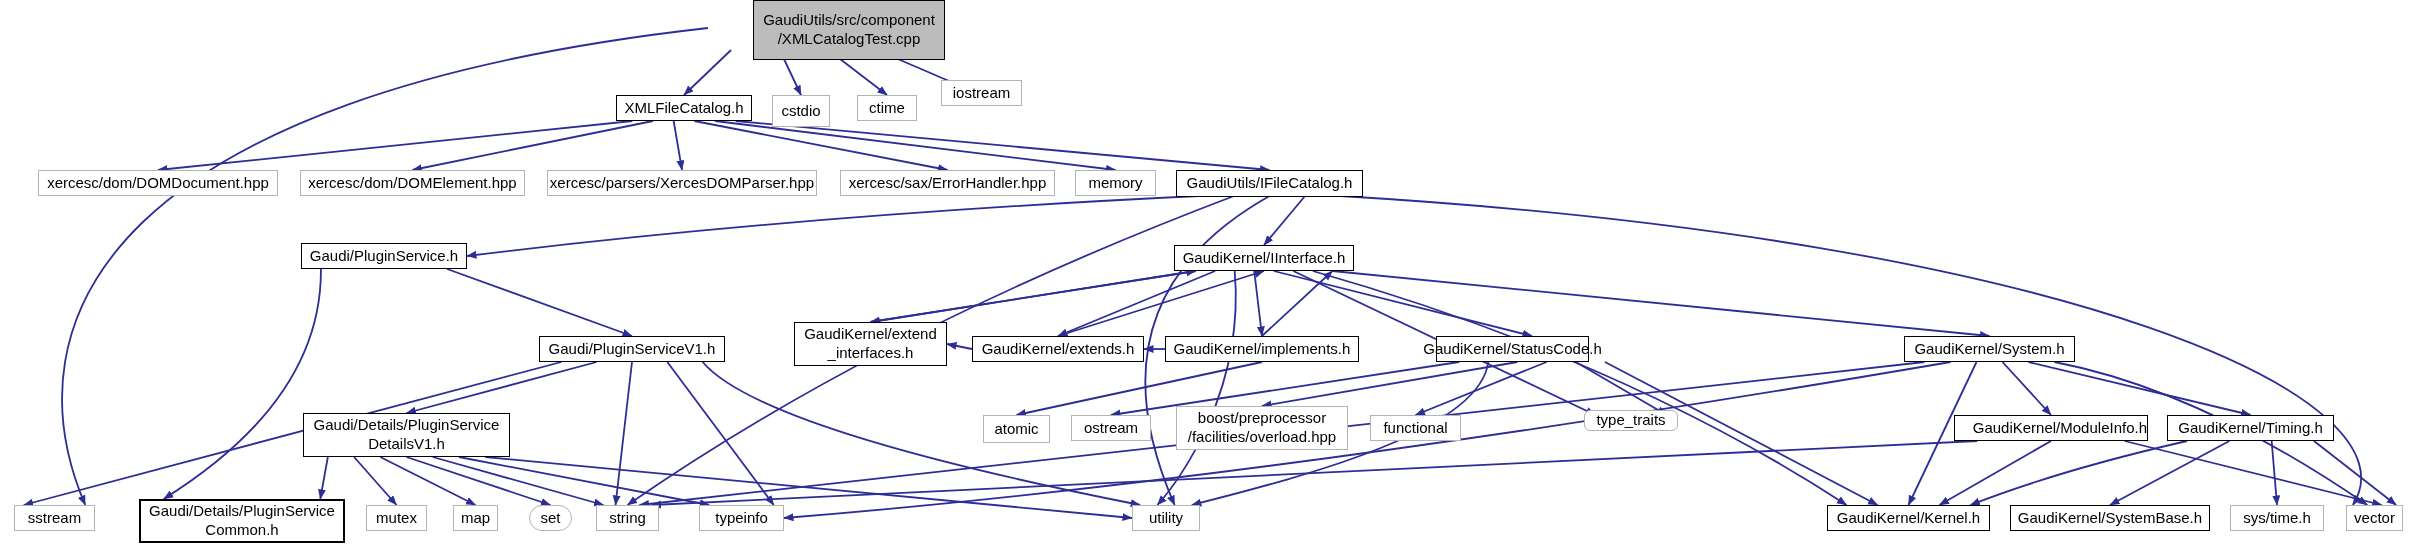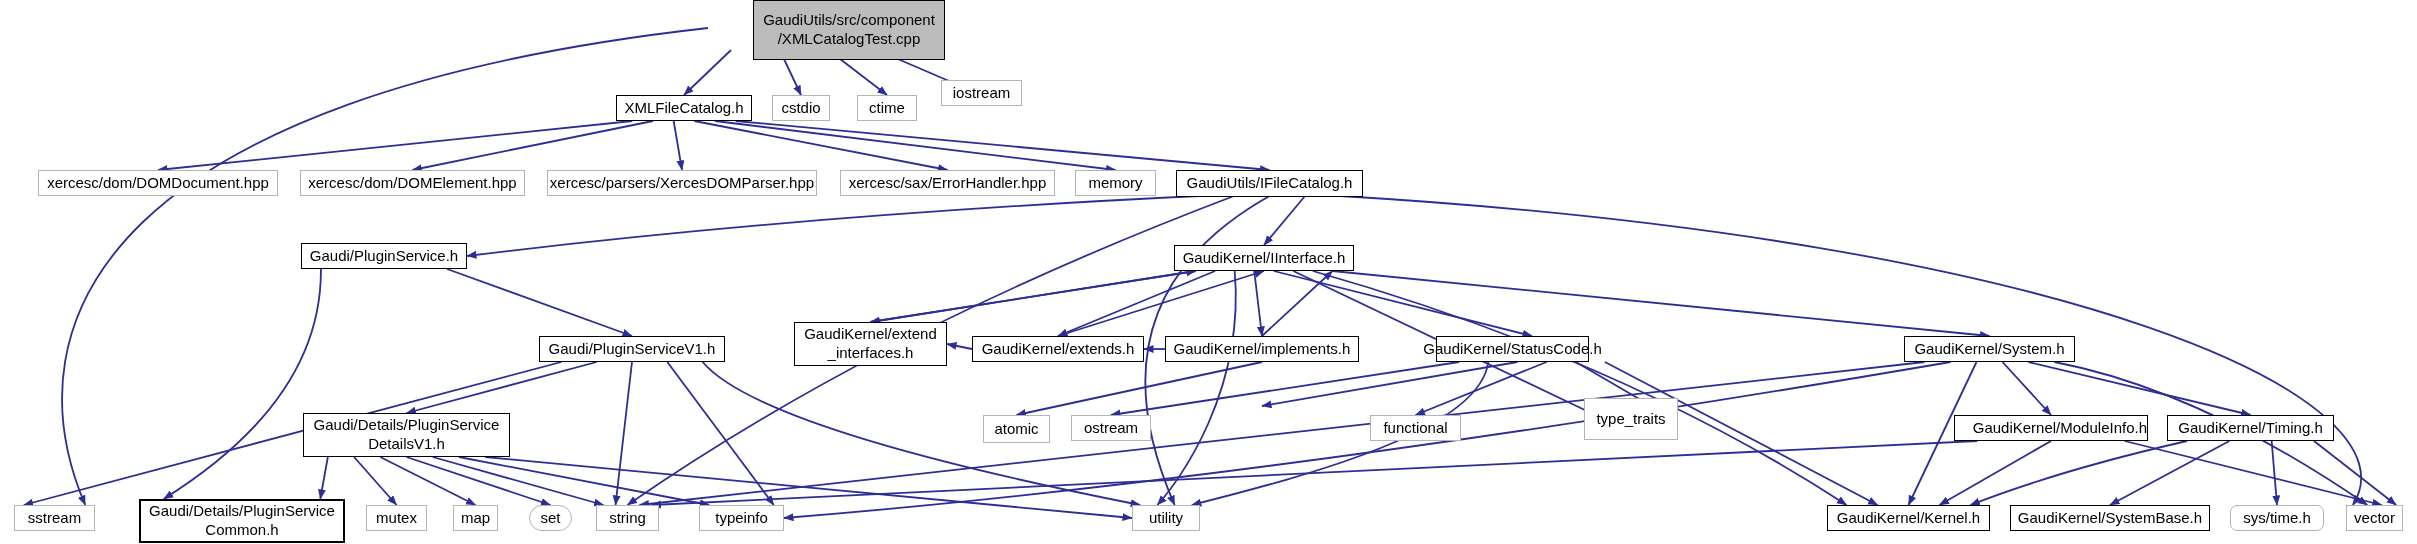--- a/index.html
+++ b/index.html
@@ -90,21 +90,21 @@
       <path d="M2271.653333333333,441 L2277,505" fill="none" stroke="#2d2d96" stroke-width="1.8" marker-end="url(#arw)"></path>
       <path d="M2313.96,441 L2396.1600000000003,505" fill="none" stroke="#2d2d96" stroke-width="1.8" marker-end="url(#arw)"></path>
     </svg>
     <div class="node main" style="left: 708px; top: 0; width: 192px; height: 60px; margin-left: 45px;">
       <span>GaudiUtils/src/component</span>
       <span>/XMLCatalogTest.cpp</span>
     </div>
     <div class="node linked" style="left: 616px; top: 95px; width: 136px; height: 26px;">
       <span>XMLFileCatalog.h</span>
     </div>
-    <div class="node plain" style="left: 772px; top: 95px; width: 58px; height: 26px; align-items: center;">
+    <div class="node plain" style="left: 772px; top: 95px; width: 58px; height: 32px; align-items: center;">
       <span>cstdio</span>
     </div>
     <div class="node plain" style="left: 857px; top: 95px; width: 60px; height: 26px;">
       <span>ctime</span>
     </div>
     <div class="node plain" style="left: 941px; top: 80px; width: 81px; height: 26px;">
       <span>iostream</span>
     </div>
     <div class="node plain" style="left: 38px; top: 170px; width: 240px; height: 26px;">
       <span>xercesc/dom/DOMDocument.hpp</span>
@@ -152,24 +152,28 @@
     <div class="node linked" style="left: 303px; top: 413px; width: 207px; height: 44px;">
       <span>Gaudi/Details/PluginService</span>
       <span>DetailsV1.h</span>
     </div>
     <div class="node plain" style="left: 983px; top: 415px; width: 67px; height: 28px;">
       <span>atomic</span>
     </div>
     <div class="node plain" style="left: 1071px; top: 415px; width: 80px; height: 26px;">
       <span>ostream</span>
     </div>
+    <div class="node plain" style="left: 1176px; top: 406px; width: 172px; height: 44px;">
+      <span>boost/preprocessor</span>
+      <span>/facilities/overload.hpp</span>
+    </div>
     <div class="node plain" style="left: 1370px; top: 415px; width: 91px; height: 26px;">
       <span>functional</span>
     </div>
-    <div class="node plain" style="left: 1584px; top: 398px; width: 94px; height: 42px;">
+    <div class="node plain" style="left: 1584px; top: 410px; width: 94px; height: 21px; border-radius: 6px;">
       <span>type_traits</span>
     </div>
     <div class="node linked" style="left: 1954px; top: 415px; width: 194px; height: 26px; align-items: flex-end;">
       <span>GaudiKernel/ModuleInfo.h</span>
     </div>
     <div class="node linked" style="left: 2167px; top: 415px; width: 167px; height: 26px;">
       <span>GaudiKernel/Timing.h</span>
     </div>
     <div class="node plain" style="left: 14px; top: 505px; width: 81px; height: 26px;">
       <span>sstream</span>
@@ -195,19 +199,19 @@
     </div>
     <div class="node plain" style="left: 1132px; top: 505px; width: 68px; height: 26px;">
       <span>utility</span>
     </div>
     <div class="node linked" style="left: 1827px; top: 505px; width: 163px; height: 26px;">
       <span>GaudiKernel/Kernel.h</span>
     </div>
     <div class="node linked" style="left: 2010px; top: 505px; width: 200px; height: 26px;">
       <span>GaudiKernel/SystemBase.h</span>
     </div>
-    <div class="node plain" style="left: 2230px; top: 505px; width: 94px; height: 26px; border-radius: 7px;">
+    <div class="node plain" style="left: 2230px; top: 505px; width: 94px; height: 26px;">
       <span>sys/time.h</span>
     </div>
     <div class="node plain" style="left: 2346px; top: 505px; width: 57px; height: 26px;">
       <span>vector</span>
     </div>
   </div>
 
 </body></html>

